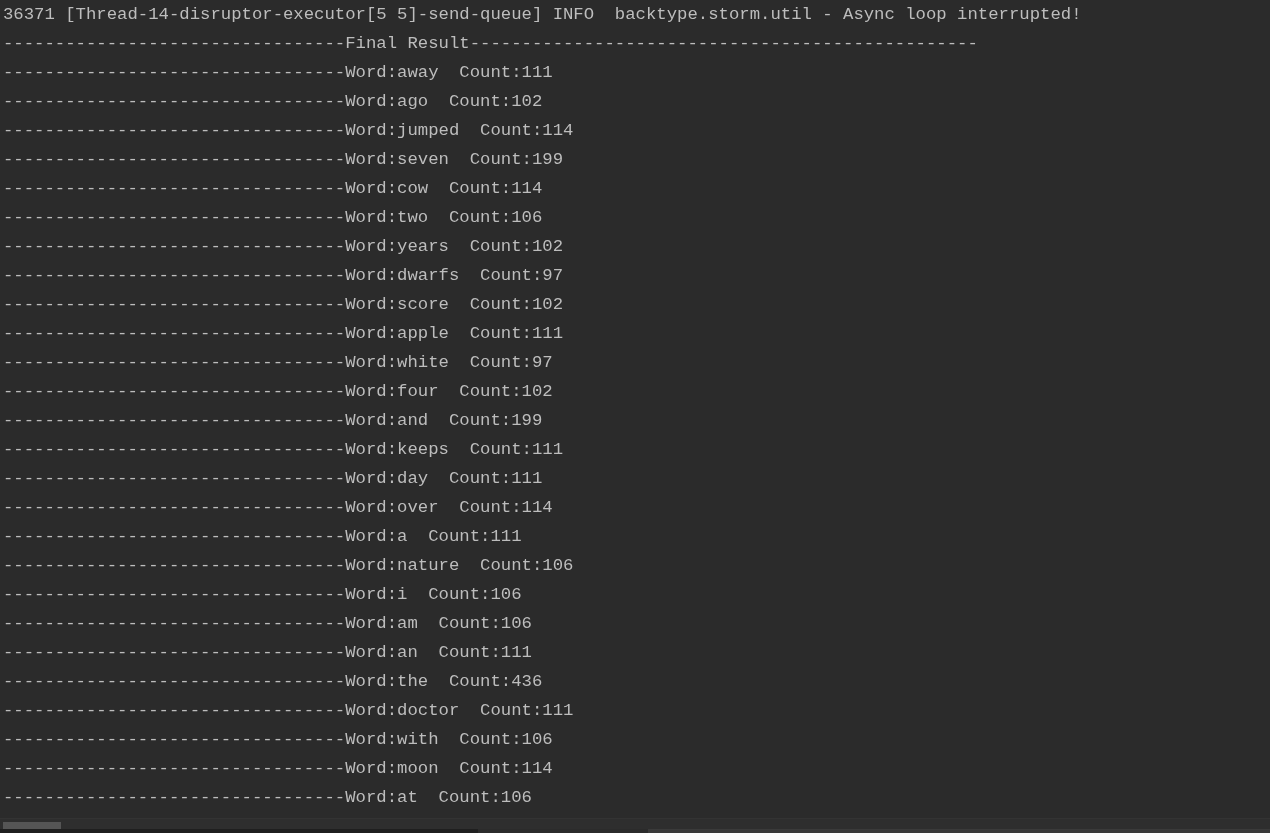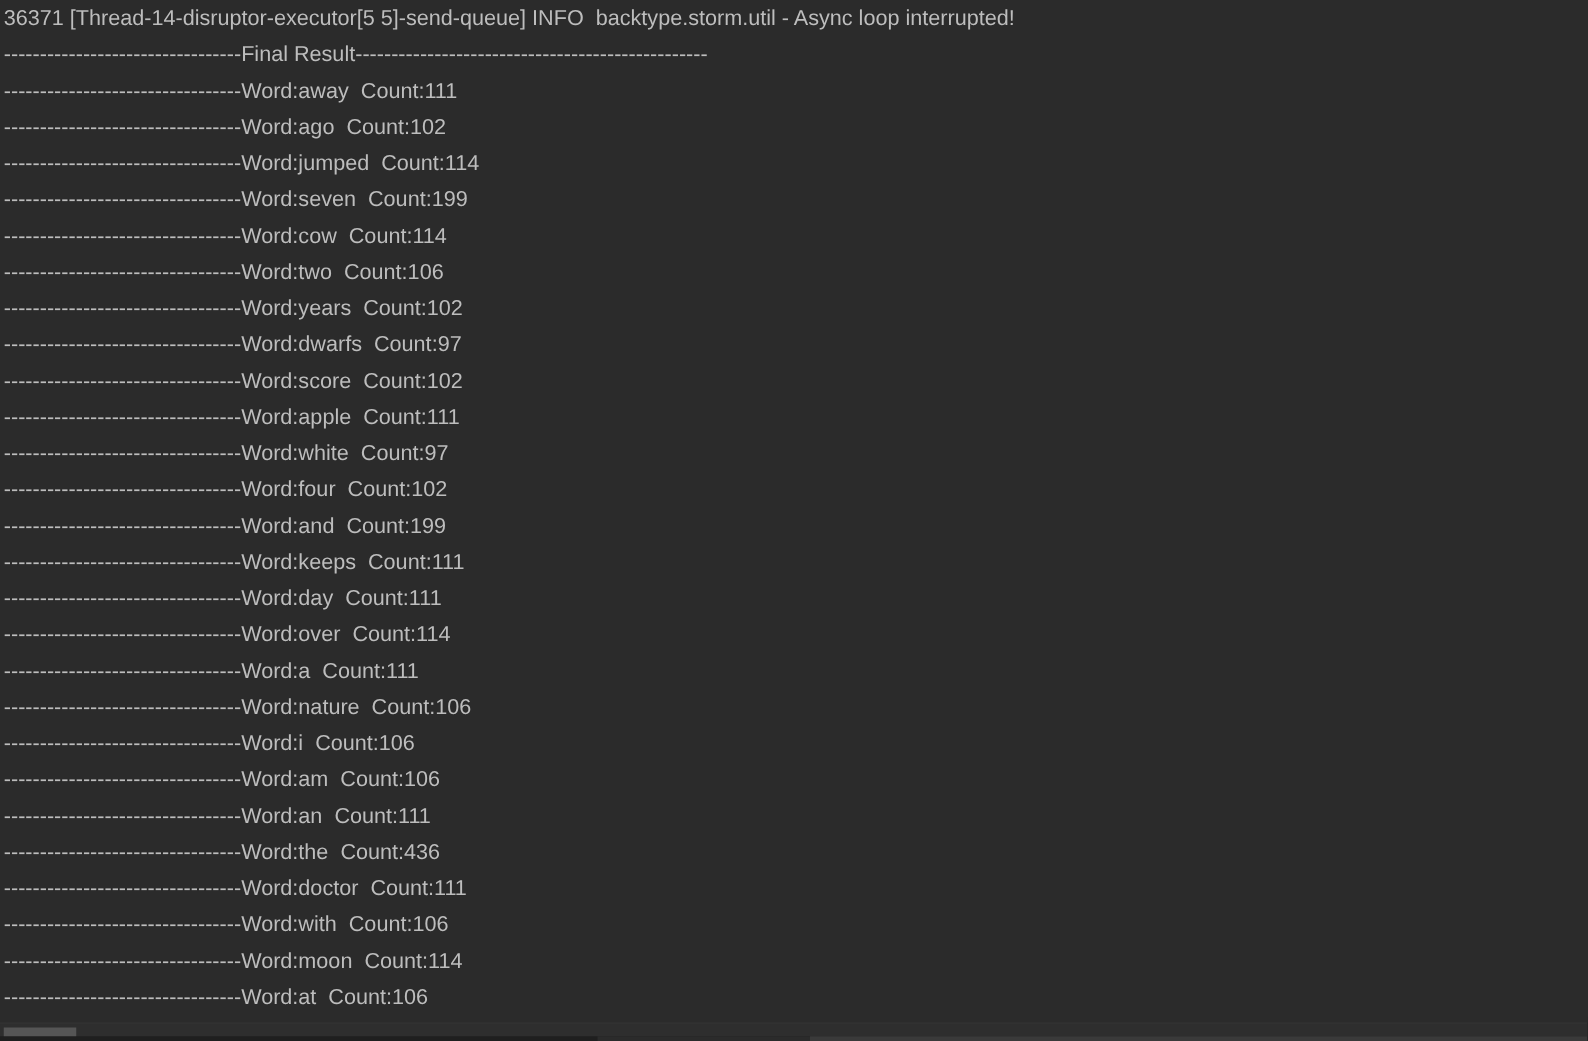--- a/index.html
+++ b/index.html
@@ -9,21 +9,21 @@
     background: #2b2b2b;
     width: 1270px;
     height: 833px;
     overflow: hidden;
   }
   #console-root {
     position: relative;
     width: 1270px;
     height: 833px;
     background: #2b2b2b;
-    font-family: Liberation Sans, sans-serif;
+    font-family: Liberation Mono, monospace;
     font-size: 17.3px;
     line-height: 29px;
     color: #bdbdbd;
     overflow: hidden;
     -webkit-font-smoothing: none;
   }
   #log-output {
     position: absolute;
     left: 3px;
     top: 0px;

